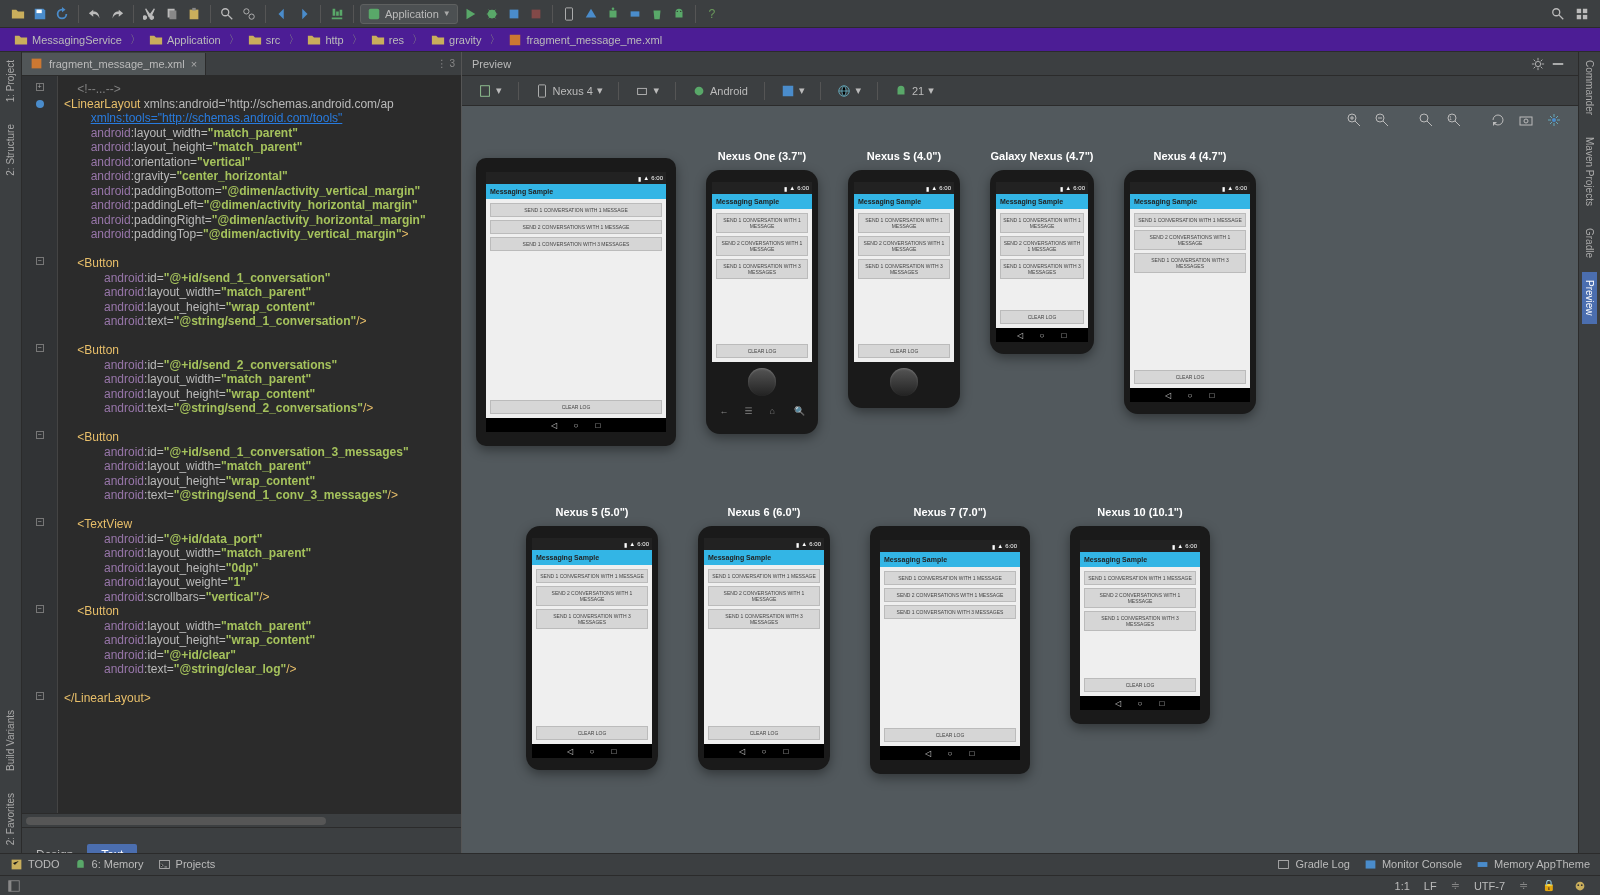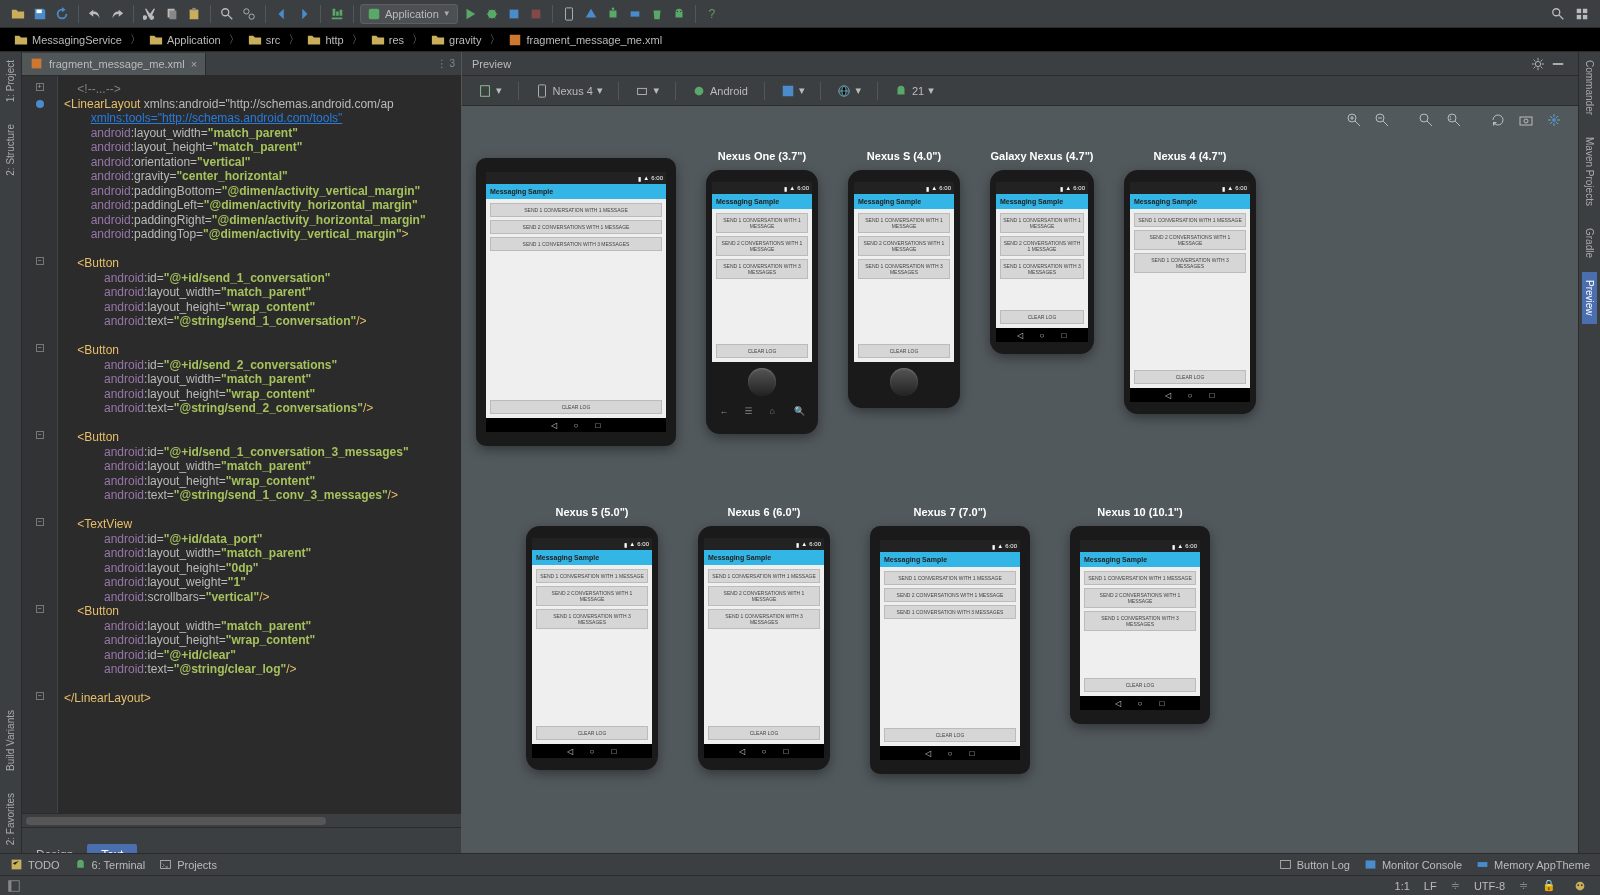--- a/index.html
+++ b/index.html
@@ -9,21 +9,21 @@
 .main-toolbar { height:28px; background:#3c3f41; border-bottom:1px solid #2b2b2b; display:flex; align-items:center; padding:0 8px; gap:2px; }
 .tb-ico { width:20px; height:20px; display:flex; align-items:center; justify-content:center; cursor:pointer; border-radius:2px; }
 .tb-ico svg { width:14px; height:14px; }
 .tb-sep { width:1px; height:18px; background:#555; margin:0 4px; }
 .tb-combo { background:#4c5052; border:1px solid #5e6060; border-radius:3px; height:20px; display:flex; align-items:center; padding:0 6px; gap:4px; font-size:11px; cursor:pointer; }
 .tb-combo .tri { font-size:8px; color:#aaa; }
 .tb-spacer { flex:1; }
 .tb-right { display:flex; gap:4px; }
 
 
-.breadcrumb { height:24px; background:#000000; border-bottom:1px solid #2b2b2b; display:flex; align-items:center; padding:0 10px; gap:2px; font-size:11px; }
+.breadcrumb { height:24px; background:#4c1d95; border-bottom:1px solid #2b2b2b; display:flex; align-items:center; padding:0 10px; gap:2px; font-size:11px; }
 .bc-item { display:flex; align-items:center; gap:4px; cursor:pointer; padding:2px 4px; }
 .bc-sep { color:#888; margin:0 2px; }
 .bc-ico { width:14px; height:14px; }
 
 
 .workspace { position:absolute; top:52px; bottom:42px; left:22px; right:22px; display:flex; }
 
 
 .sidetabs-left, .sidetabs-right { position:absolute; top:52px; bottom:42px; width:22px; background:#3c3f41; display:flex; flex-direction:column; align-items:center; gap:6px; font-size:10px; }
 .sidetabs-left { left:0; border-right:1px solid #2b2b2b; }
@@ -82,21 +82,21 @@
 .app-btn { background:#d6d6d6; border:1px solid #bbb; font-size:5px; text-align:center; padding:3px 2px; color:#444; }
 .screen-spacer{flex:1;}
 .navbar { height:14px; background:#000; display:flex; justify-content:center; gap:14px; align-items:center; }
 .navbar span{ width:8px; height:8px; color:#ccc; font-size:8px; display:flex; align-items:center; justify-content:center;}
 .home-btn{ width:28px; height:28px; border-radius:50%; background:linear-gradient(#555,#222); margin-top:6px; box-shadow:inset 0 1px 2px rgba(255,255,255,.2);}
 .oldnav{ height:22px; display:flex; justify-content:space-around; align-items:center; margin-top:4px; width:100%;}
 .oldnav span{width:10px;height:10px;color:#888;font-size:9px;}
 
 
 .toolwin-bar { position:absolute; bottom:20px; left:0; right:0; height:22px; background:#3c3f41; border-top:1px solid #2b2b2b; display:flex; align-items:center; padding:0 10px; gap:14px; font-size:11px; }
-.tw-item { display:flex; align-items:center; gap:5px; cursor:pointer; }
+.tw-item { display:flex; align-items:flex-start; gap:5px; cursor:pointer; }
 .tw-spacer{flex:1;}
 .status-bar { position:absolute; bottom:0; left:0; right:0; height:20px; background:#3c3f41; border-top:1px solid #2b2b2b; display:flex; align-items:center; padding:0 10px; font-size:11px; gap:14px; justify-content:flex-end;}
 .status-bar .sb-left{position:absolute;left:4px;}
 
 
 .i-fill{fill:#bbbbbb;} .i-fill-g{fill:#59a869;} .i-fill-b{fill:#4a8ccb;} .i-fill-y{fill:#c9ae5c;} .i-fill-o{fill:#cc7832;} .i-fill-r{fill:#c75450;}
 </style>
 </head>
 <body>
 
@@ -772,35 +772,35 @@
       <svg width="13" height="13" viewBox="0 0 16 16">
         <path class="i-fill-y" d="M2 2h12v12H2z"></path>
         <path stroke="#333" d="M4 6l2 2 4-4"></path>
       </svg>
       <span>TODO</span>
     </span>
   <span class="tw-item">
       <svg width="13" height="13" viewBox="0 0 16 16">
         <path class="i-fill-g" d="M4 6a4 4 0 0 1 8 0v6H4z"></path>
       </svg>
-      <span>6: Terminal</span>
+      <span>6: Memory</span>
     </span>
   <span class="tw-item">
       <svg width="13" height="13" viewBox="0 0 16 16">
         <rect x="2" y="3" width="12" height="10" stroke="#bbb" fill="none"></rect>
         <path stroke="#bbb" d="M4 7l2 2-2 2M8 11h3"></path>
       </svg>
       <span>Projects</span>
     </span>
   <span class="tw-spacer"></span>
   <span class="tw-item">
       <svg width="13" height="13" viewBox="0 0 16 16">
         <rect x="2" y="3" width="12" height="10" stroke="#bbb" fill="none"></rect>
       </svg>
-      <span>Button Log</span>
+      <span>Gradle Log</span>
     </span>
   <span class="tw-item">
       <svg width="13" height="13" viewBox="0 0 16 16">
         <rect x="2" y="3" width="12" height="10" class="i-fill-b"></rect>
       </svg>
       <span>Monitor Console</span>
     </span>
   <span class="tw-item">
       <svg width="13" height="13" viewBox="0 0 16 16">
         <rect x="2" y="5" width="12" height="6" class="i-fill-b"></rect>
@@ -812,21 +812,21 @@
 <div class="status-bar">
   <span class="sb-left tb-ico">
       <svg viewBox="0 0 16 16">
         <rect x="2" y="2" width="12" height="12" stroke="#888" fill="none"></rect>
         <rect x="2" y="2" width="3" height="12" fill="#888"></rect>
       </svg>
     </span>
   <span>1:1</span>
   <span>LF</span>
   <span style="color:#888">≑</span>
-  <span>UTF-8</span>
+  <span>UTF-7</span>
   <span style="color:#888">≑</span>
   <span>🔒</span>
   <span class="tb-ico">
       <svg viewBox="0 0 16 16">
         <circle cx="8" cy="8" r="5" fill="#c9ae5c"></circle>
         <circle cx="6" cy="7" r="1" fill="#333"></circle>
         <circle cx="10" cy="7" r="1" fill="#333"></circle>
       </svg>
     </span>
 </div>

